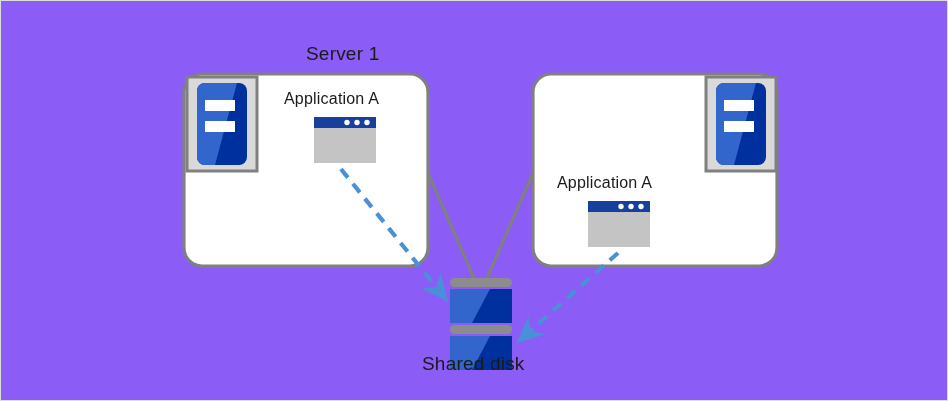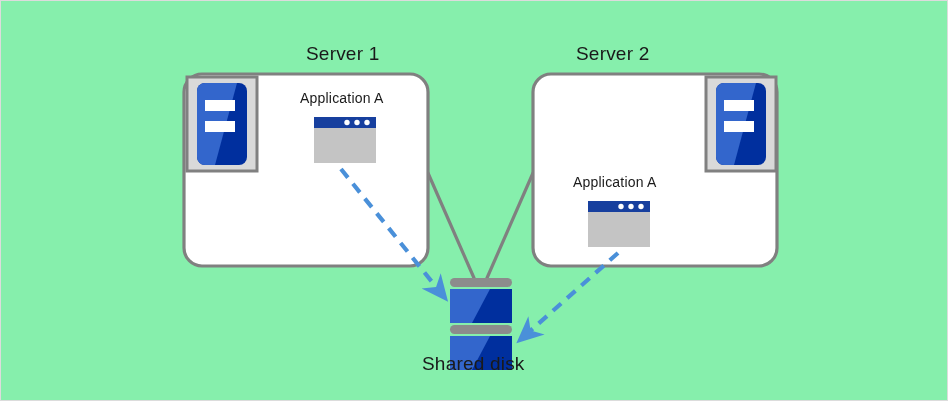--- a/index.html
+++ b/index.html
@@ -7,21 +7,21 @@
     padding: 0;
     background: #ffffff;
   }
   body {
     font-family: "Liberation Sans", sans-serif;
   }
   #canvas {
     position: relative;
     width: 948px;
     height: 401px;
-    background: #86efac;
+    background: #8b5cf6;
     border: 1px solid #dcdcdc;
     box-sizing: border-box;
     overflow: hidden;
     text-align: center;
   }
   #svg-layer {
     position: absolute;
     left: 0;
     top: 0;
     width: 948px;
@@ -31,23 +31,22 @@
     position: absolute;
     color: #1a1a1a;
     white-space: nowrap;
     font-family: "Liberation Sans", sans-serif;
   }
   .label-server {
     font-size: 19px;
     letter-spacing: 0.2px;
   }
   .label-app {
-    font-size: 14px;
+    font-size: 16px;
     letter-spacing: 0.2px;
-    margin-left: 16px;
   }
   .label-disk {
     font-size: 19px;
     letter-spacing: 0.2px;
   }
 </style>
 </head>
 <body>
 
 <div id="canvas">
@@ -136,19 +135,18 @@
     <g>
       <path d="M 617 252 L 519 339" fill="none" stroke="#4a90d9" stroke-width="4.2" stroke-dasharray="11 8" stroke-linecap="butt" marker-end="url(#arrowhead-blue)"></path>
     </g>
 
   </svg>
 
   <div class="label label-server" style="left:305px; top:42px;">Server 1</div>
 
   <div class="label label-app" style="left:283px; top:89px;">Application A</div>
 
-  <div class="label label-server" style="left:575px; top:42px;">Server 2</div>
 
   <div class="label label-app" style="left:556px; top:173px;">Application A</div>
 
   <div class="label label-disk" style="left:421px; top:352px;">Shared disk</div>
 
 </div>
 
 </body></html>

